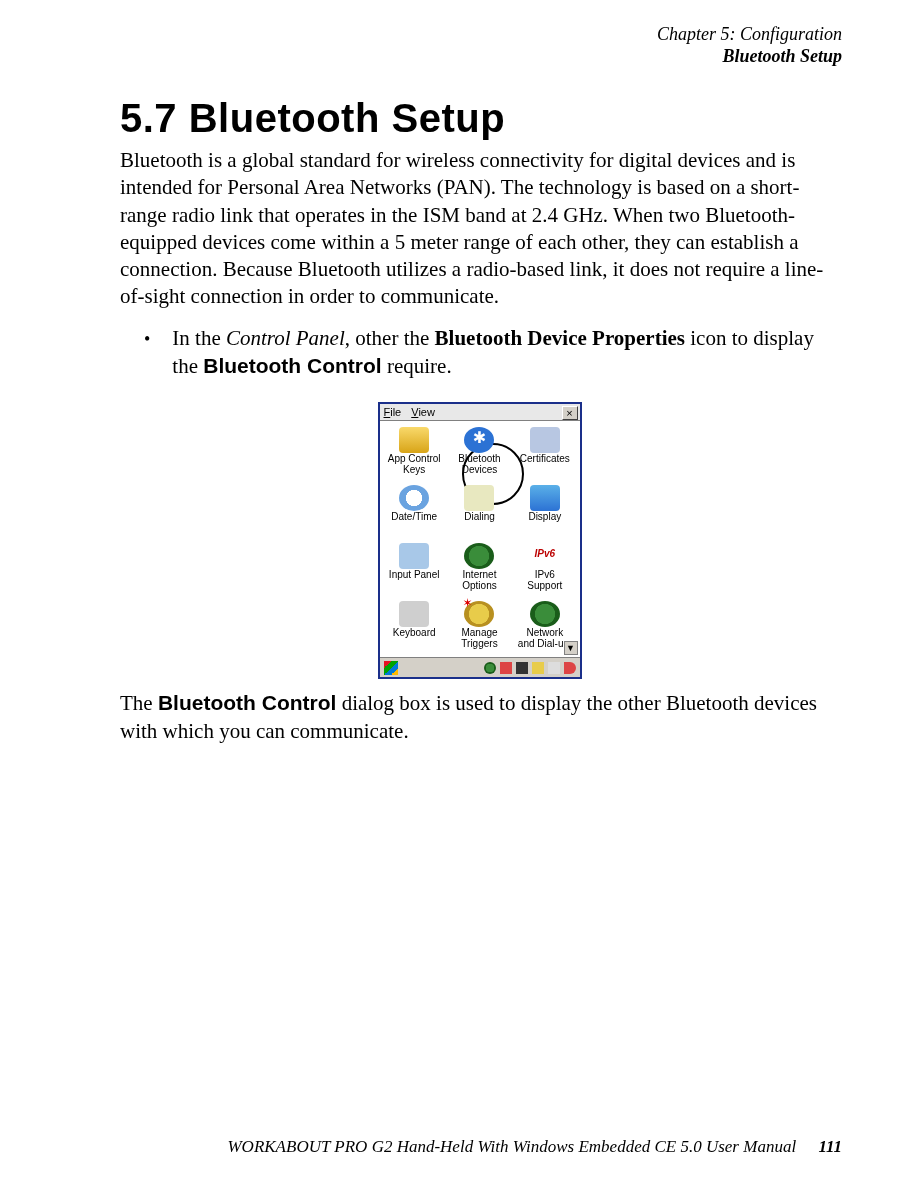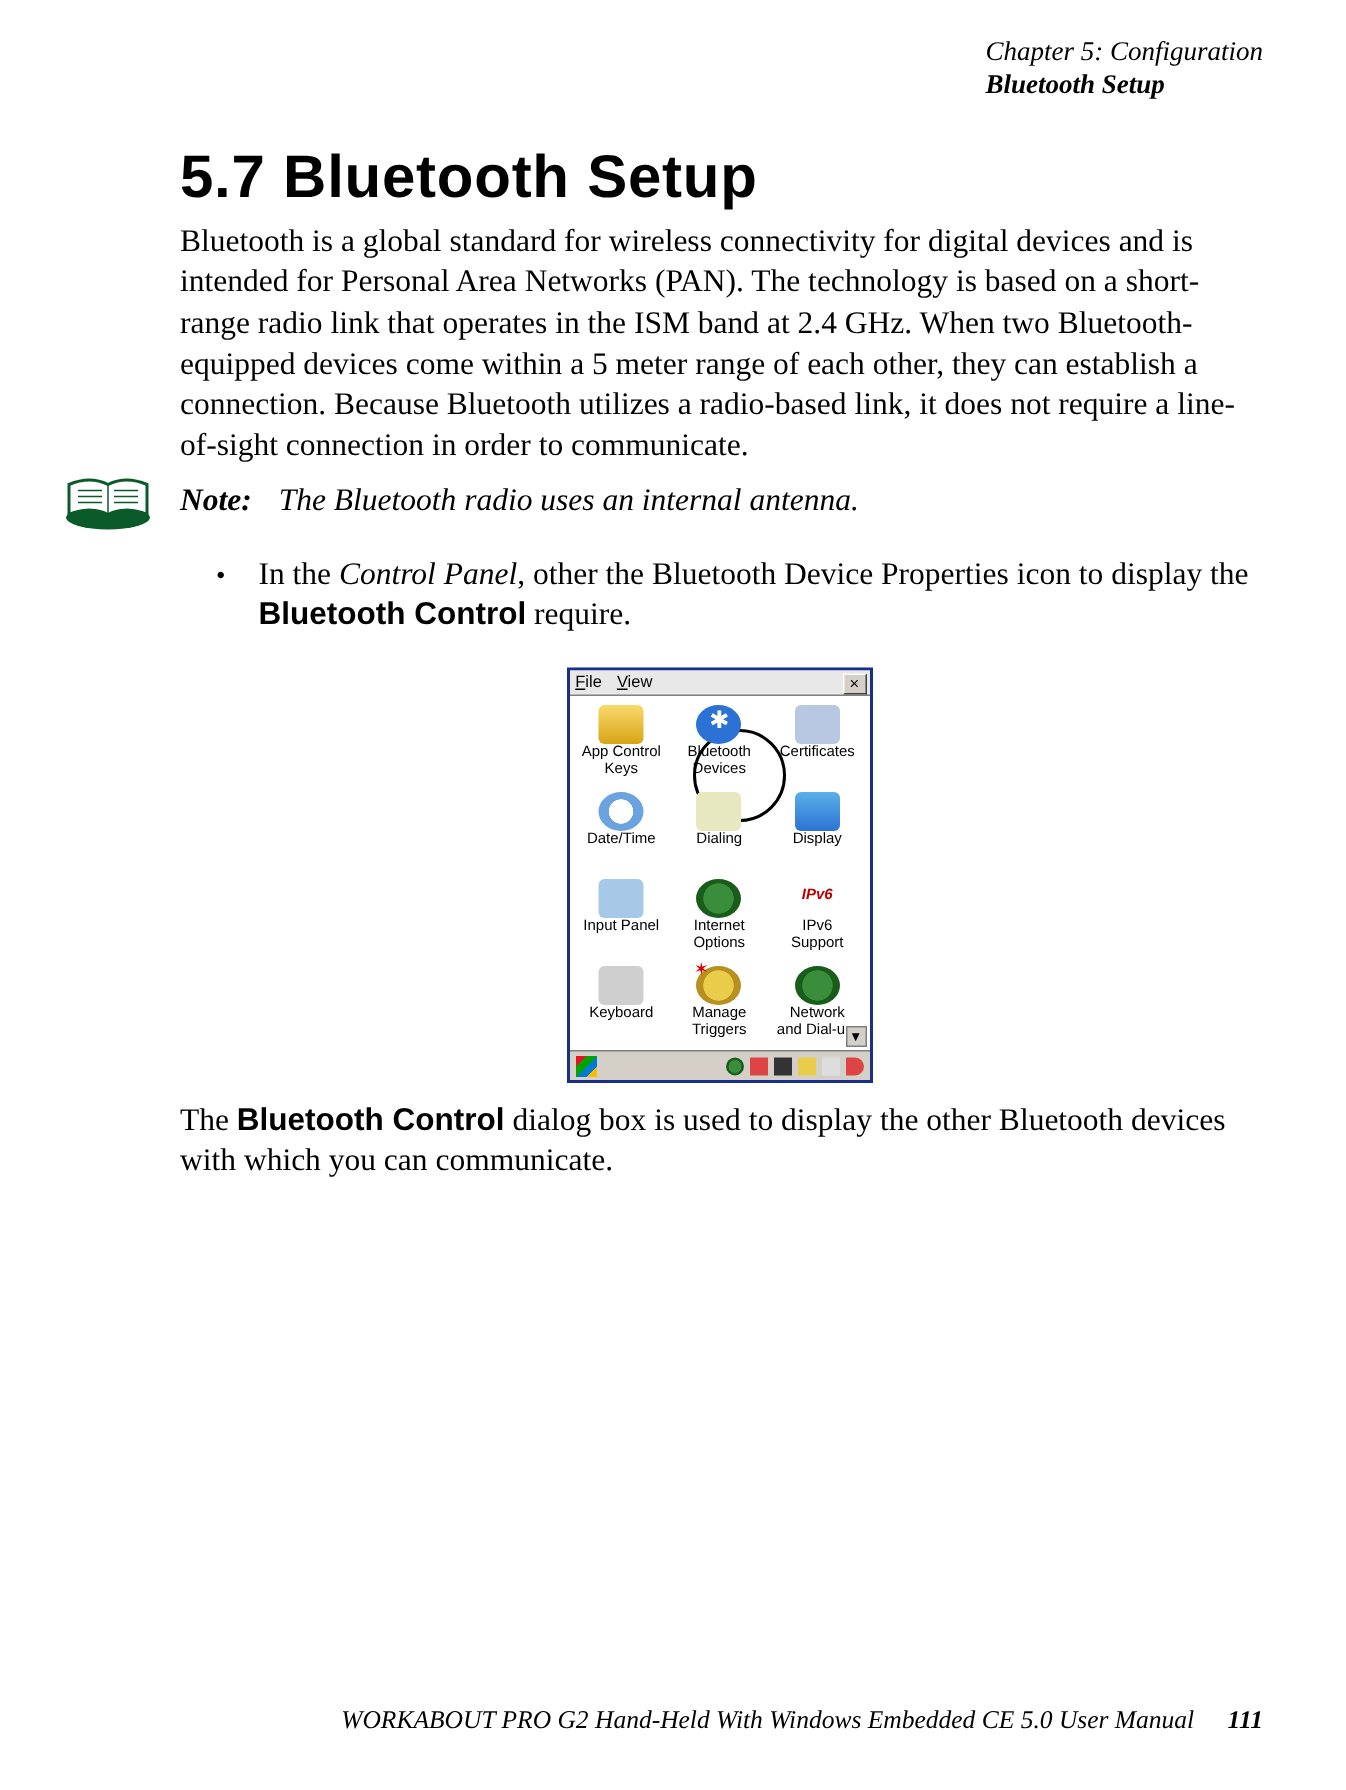--- a/index.html
+++ b/index.html
@@ -8,21 +8,21 @@
     height: 1193px;
     background: #fff;
     position: relative;
     font-family: "Times New Roman", Times, serif;
     color: #000;
   }
   .page-header {
     position: absolute;
     top: 24px;
     right: 55px;
-    text-align: left;
+    text-align: right;
     font-style: italic;
     font-size: 18px;
     line-height: 1.2;
   }
   .page-header .line1 { font-weight: normal; }
   .page-header .line2 { font-weight: bold; }
   .content {
     position: absolute;
     top: 96px;
     left: 120px;
@@ -60,21 +60,21 @@
   }
   .note-label { font-weight: bold; margin-right: 18px; }
   .bullet-row {
     display: flex;
     margin-top: 14px;
     margin-left: 24px;
   }
   .bullet-dot { margin-right: 22px; font-size: 18px; line-height: 28px; }
   .bullet-text { font-size: 21px; line-height: 1.3; flex: 1; }
   .italic { font-style: italic; }
-  .bold { font-weight: normal; }
+  .bold { font-weight: bold; }
   .ui-term {
     font-family: "Arial Narrow", "Helvetica Condensed", Arial, sans-serif;
     font-stretch: condensed;
     font-weight: 600;
   }
   .figure-area {
     margin-top: 22px;
     text-align: center;
   }
   .cp-window {
@@ -211,32 +211,20 @@
 
 <div class="page-header">
   <div class="line1">Chapter 5: Configuration</div>
   <div class="line2">Bluetooth Setup</div>
 </div>
 
 <div class="content">
   <div class="section-title">5.7  Bluetooth Setup</div>
   <div class="body-text">Bluetooth is a global standard for wireless connectivity for digital devices and is intended for Personal Area Networks (PAN). The technology is based on a short-range radio link that operates in the ISM band at 2.4 GHz. When two Bluetooth-equipped devices come within a 5 meter range of each other, they can establish a connection. Because Bluetooth utilizes a radio-based link, it does not require a line-of-sight connection in order to communicate.</div>
 
-  <div class="note-row">
-    <svg class="book-icon" viewBox="0 0 60 40">
-      <ellipse cx="30" cy="30" rx="28" ry="8" fill="#0a5a2a"></ellipse>
-      <path d="M4 8 Q18 2 30 8 Q42 2 56 8 L56 28 Q42 22 30 28 Q18 22 4 28 Z" fill="#fff" stroke="#0a5a2a" stroke-width="2"></path>
-      <path d="M30 8 L30 28" stroke="#0a5a2a" stroke-width="1"></path>
-      <path d="M10 12 L26 12 M10 16 L26 16 M10 20 L26 20 M34 12 L50 12 M34 16 L50 16 M34 20 L50 20" stroke="#0a5a2a" stroke-width="1"></path>
-    </svg>
-    <div class="note-text">
-      <span class="note-label">Note:</span>
-      <span>The Bluetooth radio uses an internal antenna.</span>
-    </div>
-  </div>
 
   <div class="bullet-row">
     <div class="bullet-dot">•</div>
     <div class="bullet-text">
       <span>In the </span><span class="italic">Control Panel</span><span>, other the </span><span class="bold">Bluetooth Device Properties</span><span> icon to display the </span><span class="ui-term">Bluetooth Control</span><span> require.</span>
     </div>
   </div>
 
   <div class="figure-area">
     <div class="cp-window">

